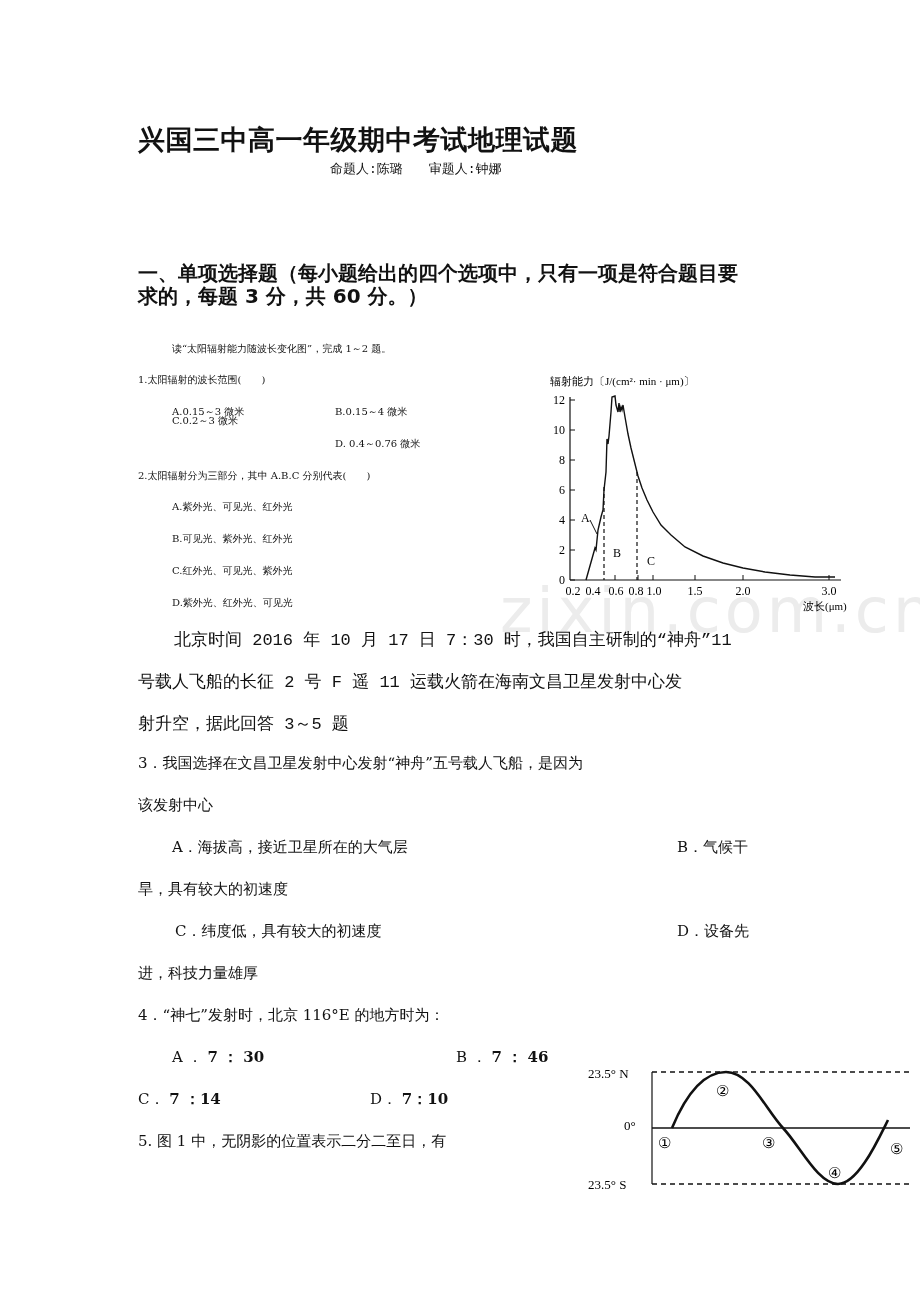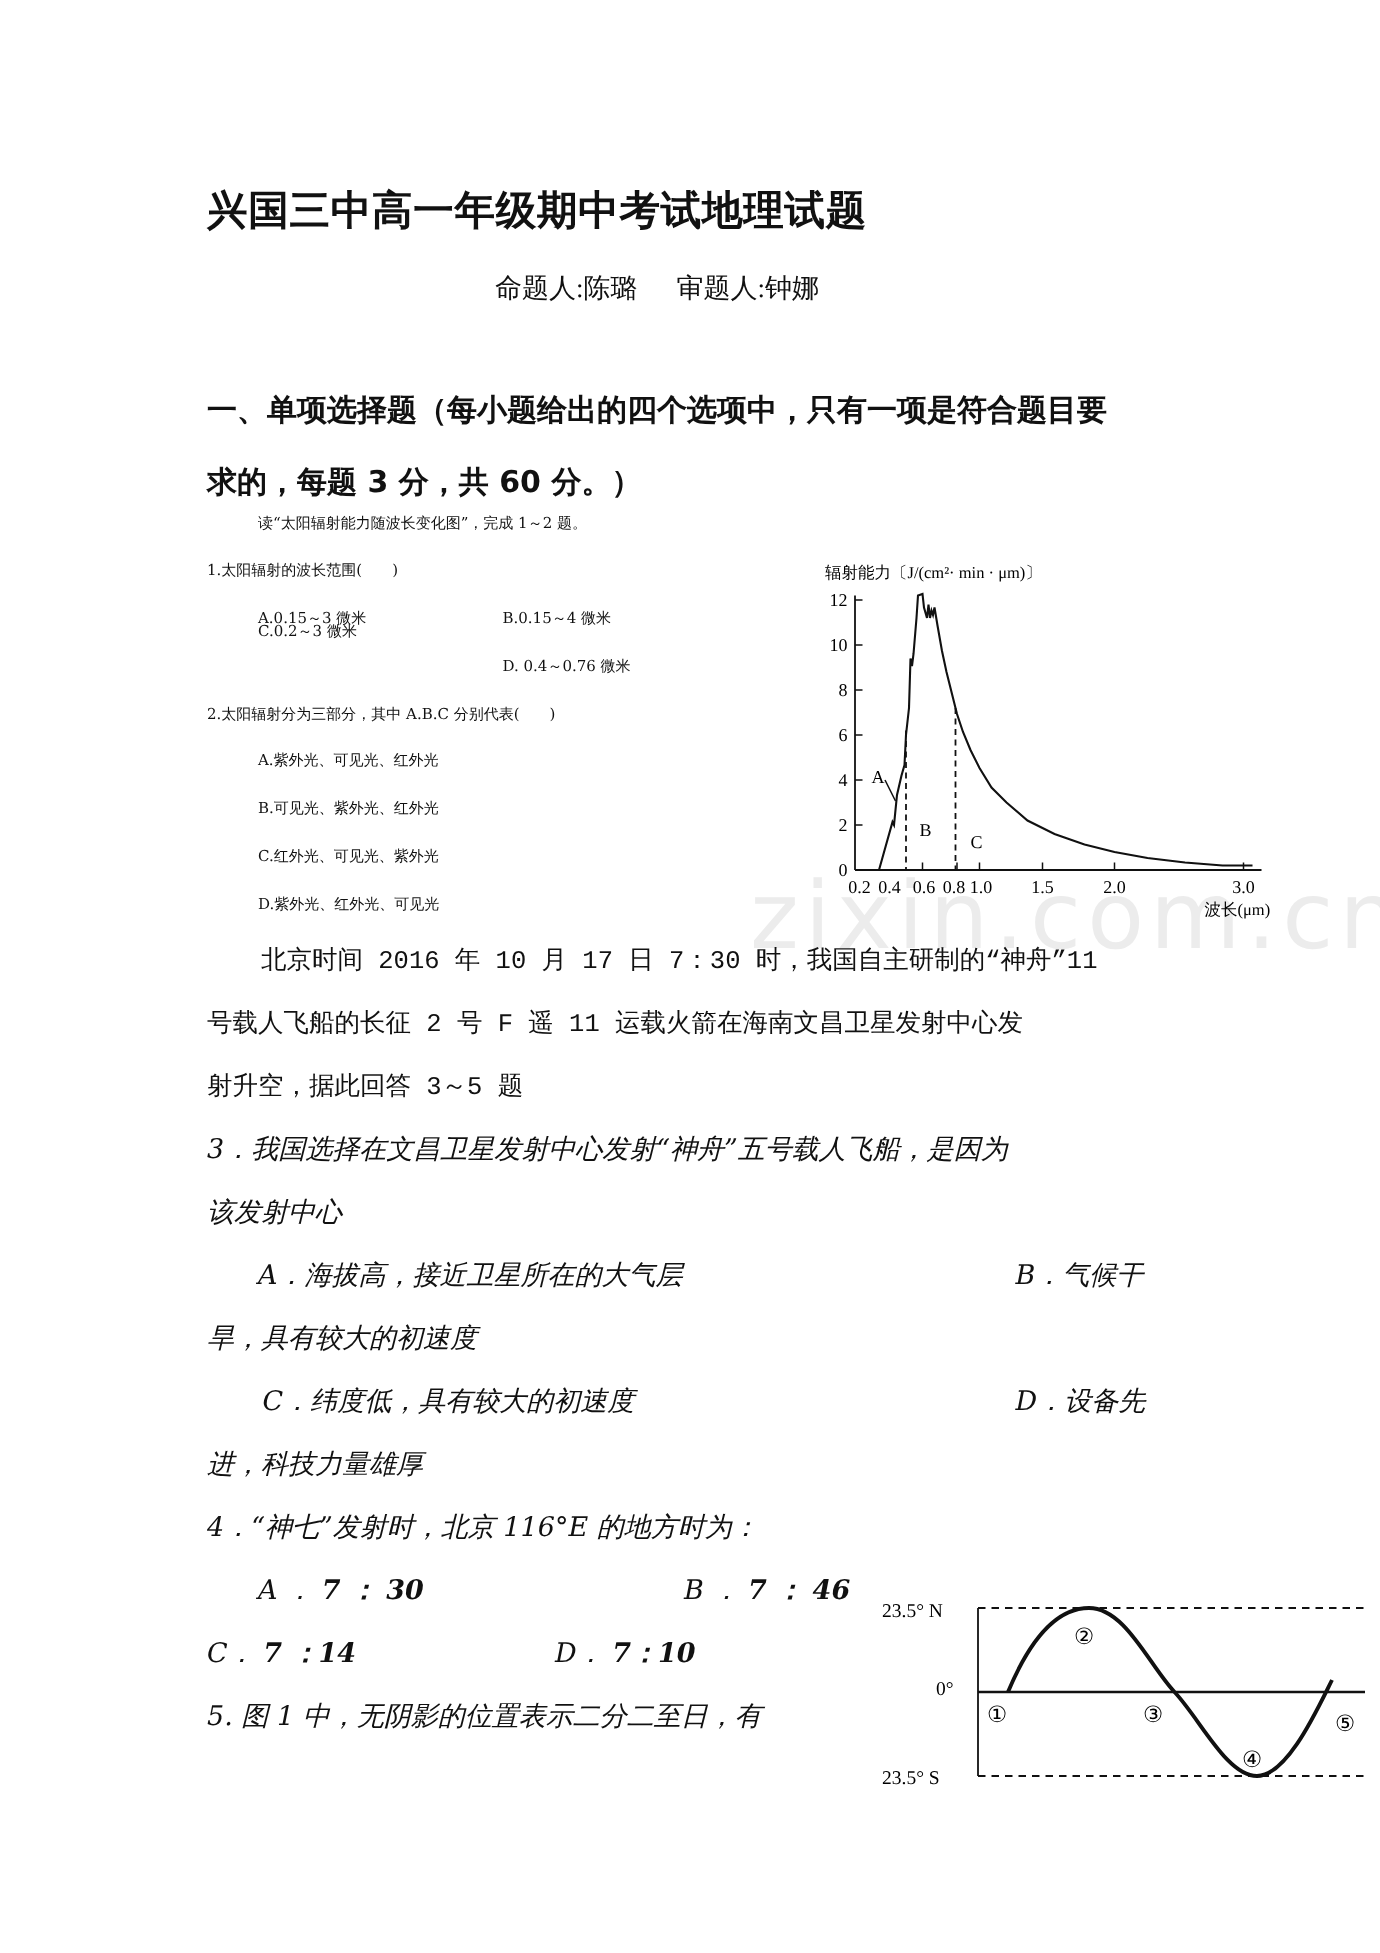--- a/index.html
+++ b/index.html
@@ -1,45 +1,45 @@
 <!DOCTYPE html>
 <html><head>
 <meta charset="utf-8">
 <style>
   html, body { margin: 0; padding: 0; background: #ffffff; }
   body { width: 920px; height: 1302px; position: relative; overflow: hidden;
          font-family: "Liberation Serif", "DejaVu Serif", serif; color: #111; }
   .abs { position: absolute; white-space: nowrap; }
   .title { left: 138px; top: 122px; font-size: 27px; font-weight: bold; letter-spacing: 0.5px;
            font-family: "DejaVu Sans", sans-serif; text-align: center; }
-  .authors { left: 330px; top: 180px; font-size: 18px; font-family: Liberation Serif, serif; }
+  .authors { left: 330px; top: 160px; font-size: 13px; font-family: Liberation Mono, monospace; }
   .authors .gap { display: inline-block; width: 26px; }
   .sec { left: 138px; font-size: 20px; font-weight: bold; font-family: "DejaVu Sans", sans-serif; }
   .small { font-size: 10px; font-family: "DejaVu Serif", serif; }
-  .q { font-size: 18px; font-family: "DejaVu Serif", serif; font-style: italic; }
+  .q { font-size: 15px; font-family: "DejaVu Serif", serif; }
   .mono { font-family: Liberation Mono, monospace; font-size: 17px; }
   .bold { font-weight: bold; }
   .watermark { left: 500px; top: 574px; font-size: 62px; color: #ececec;
                font-family: "DejaVu Sans", sans-serif; letter-spacing: 4px; z-index: 0; }
   .content { position: relative; z-index: 1; }
   svg text { font-family: "Liberation Serif", serif; }
 </style>
 </head>
 <body>
 
 <div class="abs watermark">zixin.com.cn</div>
 
 <div class="content">
   <div class="abs title">兴国三中高一年级期中考试地理试题</div>
   <div class="abs authors">
     <span>命题人:陈璐</span><span class="gap"></span><span>审题人:钟娜</span>
   </div>
 
   <div class="abs sec" style="top:260px">一、单项选择题（每小题给出的四个选项中，只有一项是符合题目要</div>
-  <div class="abs sec" style="top:308px">求的，每题 3 分，共 60 分。）</div>
+  <div class="abs sec" style="top:283px">求的，每题 3 分，共 60 分。）</div>
 
   <div class="abs small" style="left:172px; top:342px">读“太阳辐射能力随波长变化图”，完成 1～2 题。</div>
 
   <div class="abs small" style="left:138px; top:373px">1.太阳辐射的波长范围(　　)</div>
   <div class="abs small" style="left:172px; top:405px">A.0.15～3 微米</div>
   <div class="abs small" style="left:335px; top:405px">B.0.15～4 微米</div>
   <div class="abs small" style="left:172px; top:414px">C.0.2～3 微米</div>
   <div class="abs small" style="left:335px; top:437px">D. 0.4～0.76 微米</div>
 
   <div class="abs small" style="left:138px; top:469px">2.太阳辐射分为三部分，其中 A.B.C 分别代表(　　)</div>

